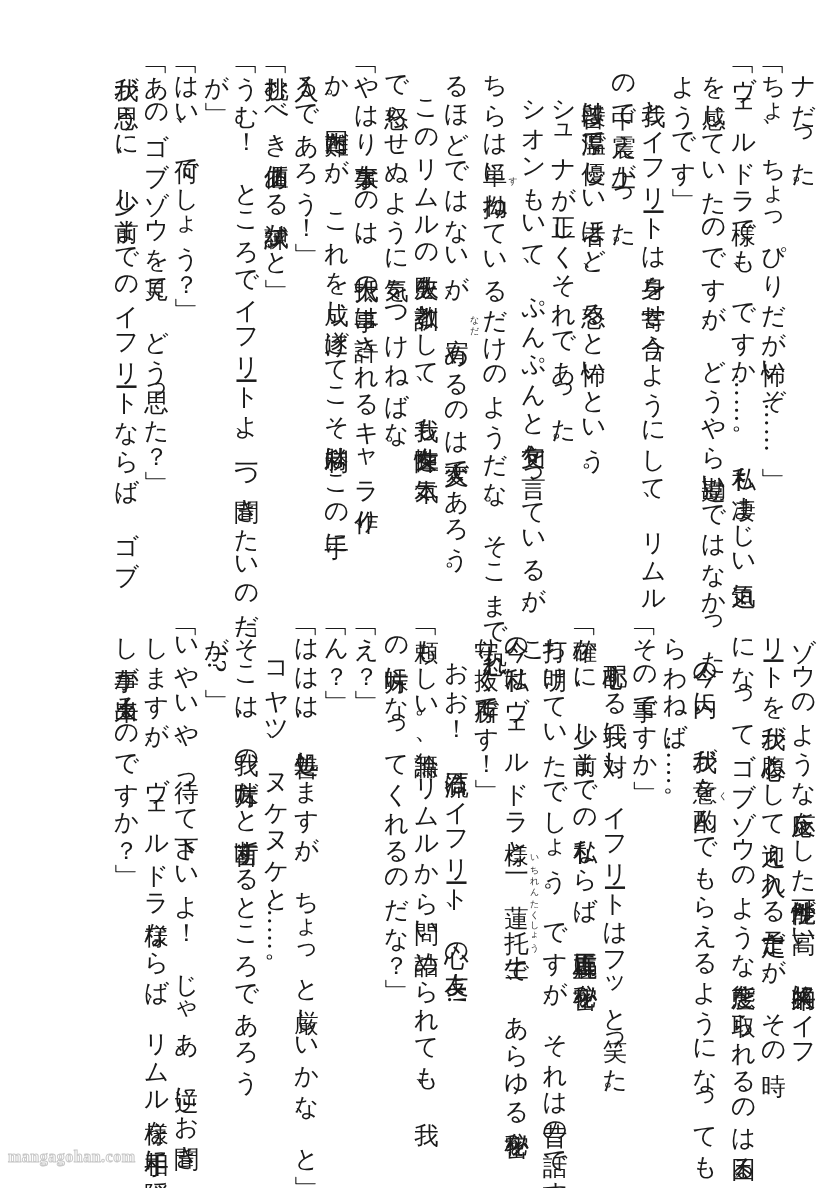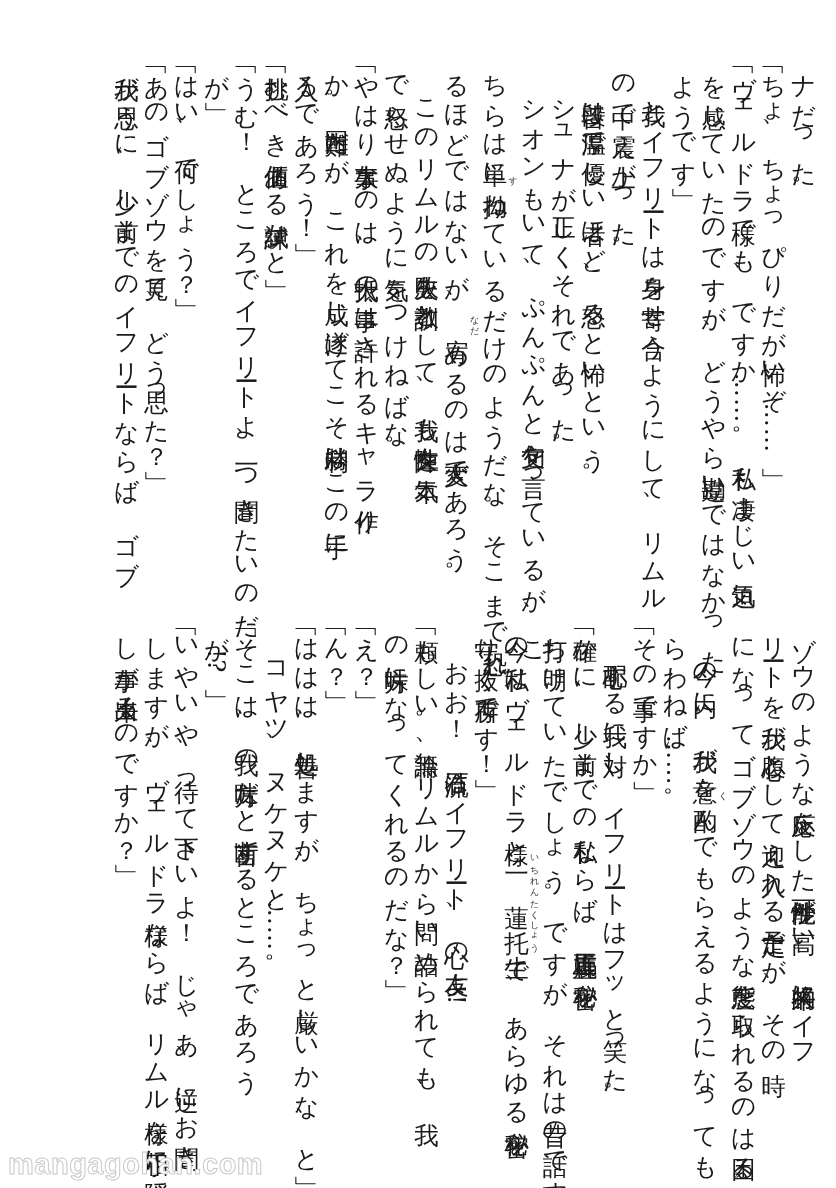--- a/index.html
+++ b/index.html
@@ -17,22 +17,22 @@
     color: #1a1a1a;
     letter-spacing: 0.8px;
     white-space: pre;
   }
   .block.top { top: 58px; right: 18px; height: 520px; width: 760px; }
   .block.bottom { top: 620px; right: 18px; height: 520px; width: 760px; }
   .line { display: block; }
   ruby rt { font-size: 9px; color: #333; }
   .watermark {
     position: absolute; left: 8px; top: 1148px;
-    font-family: Liberation Sans, sans-serif; font-weight: bold;
-    font-size: 29px; color: #ffffff;
+    font-family: Liberation Serif, serif; font-weight: bold;
+    font-size: 16px; color: #ffffff;
     -webkit-text-stroke: 1px #c8c8c8;
     letter-spacing: 0.5px;
   }
 </style>
 </head>
 <body>
 
 <div class="page">
   <div class="block top" id="top-block"><span class="line">ナだった。</span><span class="line">「ちょ、ちょっぴりだが怖いぞ……」</span><span class="line">「ヴェルドラ様でも、ですか……。私も凄まじい気迫</span><span class="line">を感じていたのですが、どうやら勘違いではなかった</span><span class="line">ようです」</span><span class="line">　我とイフリートは身を寄せ合うようにして、リムル</span><span class="line">の中で震え上がった。</span><span class="line">　普段は温厚で優しい者ほど、怒ると怖いという。</span><span class="line">　シュナが正しくそれであった。</span><span class="line">　シオンもいて、ぷんぷんと文句を言っているが、こ</span><span class="line">ちらは単に<ruby>拗<rt>す</rt></ruby>ねているだけのようだな。そこまで恐れ</span><span class="line">るほどではないが、<ruby>宥<rt>なだ</rt></ruby>めるのは大変であろう。</span><span class="line">　このリムルの失敗を教訓として、我も女性陣を本気</span><span class="line">で怒らせぬように気をつけねばな。</span><span class="line">「やはり大事なのは、大抵の事は許されるキャラ作り、</span><span class="line">か。困難だが、これを成し遂げてこそ勝利はこの手に</span><span class="line">入るであろう！」</span><span class="line">「挑むべき価値ある試練かと」</span><span class="line">「うむ！　ところでイフリートよ、一つ聞きたいのだ</span><span class="line">が」</span><span class="line">「はい、何でしょう？」</span><span class="line">「あのゴブゾウを見て、どう思った？」</span><span class="line">我が思うに、少し前までのイフリートならば、ゴブ</span></div>
   <div class="block bottom" id="bottom-block"><span class="line">ゾウのような反応をした可能性が高い。将来的にイフ</span><span class="line">リートを我が腹心として迎え入れる予定だが、その時</span><span class="line">になってゴブゾウのような態度を取られるのは困る。</span><span class="line">　今の内に、我が意を<ruby>酌<rt>く</rt></ruby>んでもらえるようになっても</span><span class="line">らわねば……。</span><span class="line">「その事ですか」</span><span class="line">　心配する我に対し、イフリートはフッと笑った。</span><span class="line">「確かに、少し前までの私ならば、馬鹿正直に秘密を</span><span class="line">打ち明けていたでしょう。ですが、それは昔の話です！</span><span class="line">今の私はヴェルドラ様と<ruby>一蓮托生<rt>いちれんたくしょう</rt></ruby>で、あらゆる秘密を</span><span class="line">守り抜く所存です！」</span><span class="line">　おお！　流石はイフリート、心の友よ!!</span><span class="line">「頼もしい。無論、リムルから問い詰められても、我</span><span class="line">の味方になってくれるのだな？」</span><span class="line">「え？」</span><span class="line">「ん？」</span><span class="line">「ははは、善処しますが、ちょっと厳しいかな、と」</span><span class="line">　コヤツ、ヌケヌケと……。</span><span class="line">「そこは、我の味方だと断言するところであろう</span><span class="line">が!?」</span><span class="line">「いやいや、待って下さいよ！　じゃあ、逆にお聞き</span><span class="line">しますが、ヴェルドラ様ならば、リムル様を相手に隠</span><span class="line">し事が出来るのですか？」</span></div>

